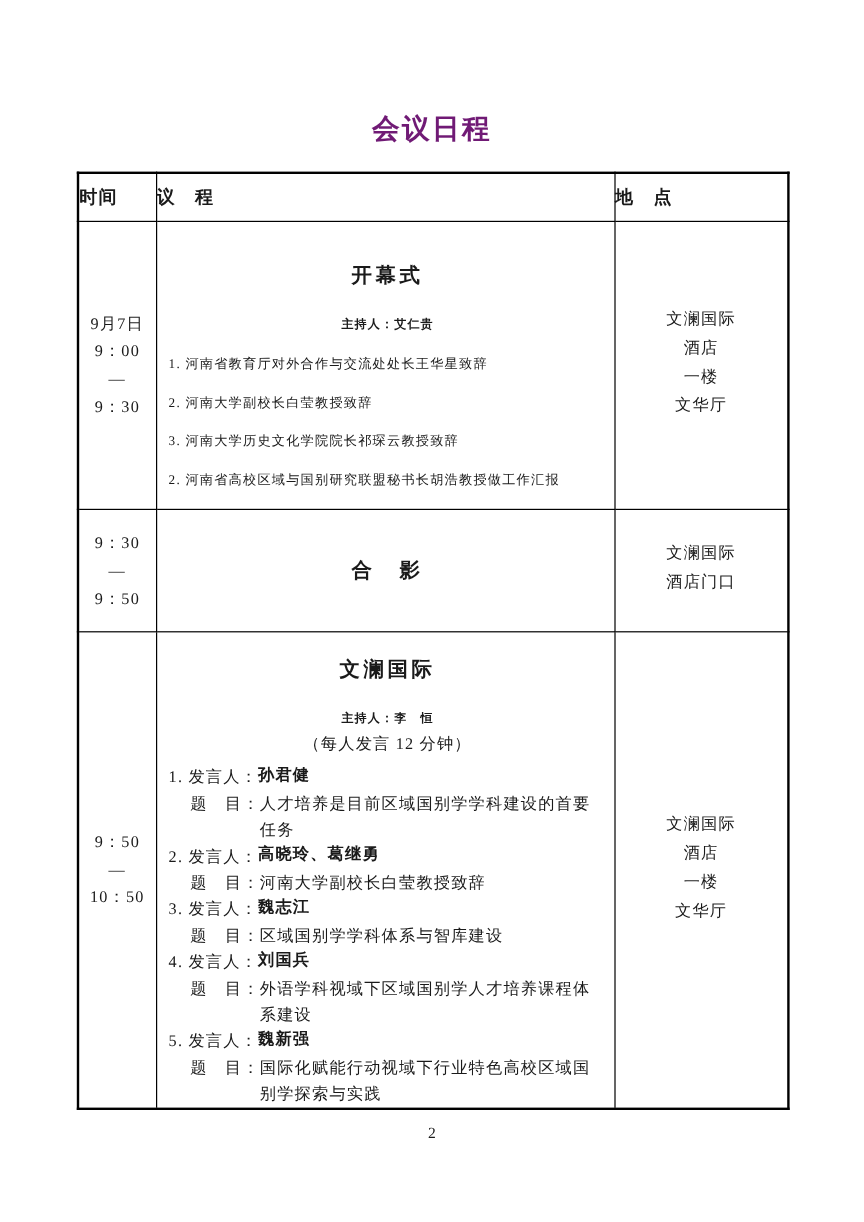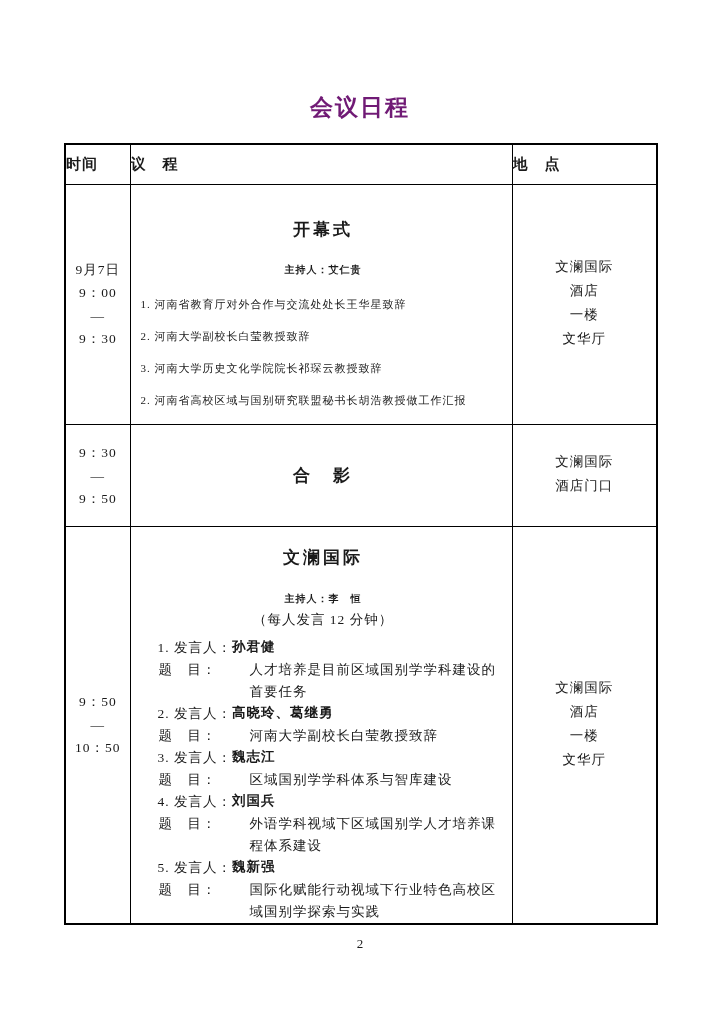--- a/index.html
+++ b/index.html
@@ -96,33 +96,31 @@
   
   td.agenda-keynote { padding-top: 19px; }
   td.agenda-keynote .sec-title { margin-bottom: 23px; }
   td.agenda-keynote .host-line { margin-bottom: 5px; }
   td.agenda-keynote .note-line { margin-bottom: 8px; }
   .speaker-line {
     font-size: 13.5px;
     letter-spacing: 1px;
     line-height: 22px;
     display: flex;
-    margin-left: 17px;
   }
   .speaker-name {
     font-family: Liberation Mono, monospace;
     font-weight: bold;
   }
   .topic-line {
     display: flex;
     font-size: 13.5px;
     letter-spacing: 1px;
     line-height: 22px;
     margin-left: 18px;
-    gap: 33px;
   }
   .topic-label { flex-shrink: 0; }
   .topic-text { flex: 1; }
   .page-number {
     position: absolute;
     top: 936px; left: 0; width: 720px;
     text-align: center;
     font-size: 13px;
   }
 </style>

